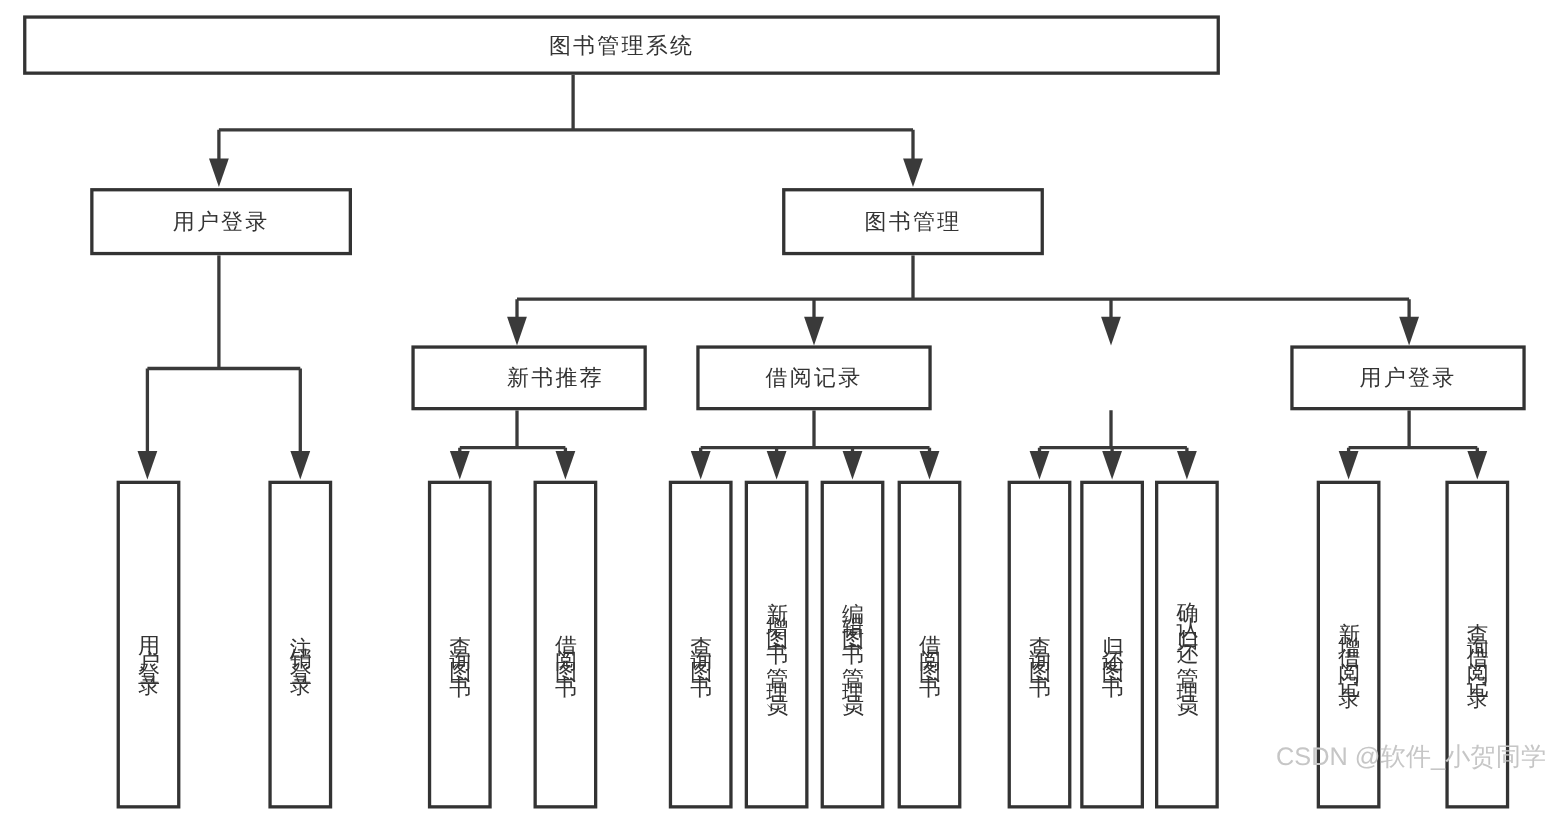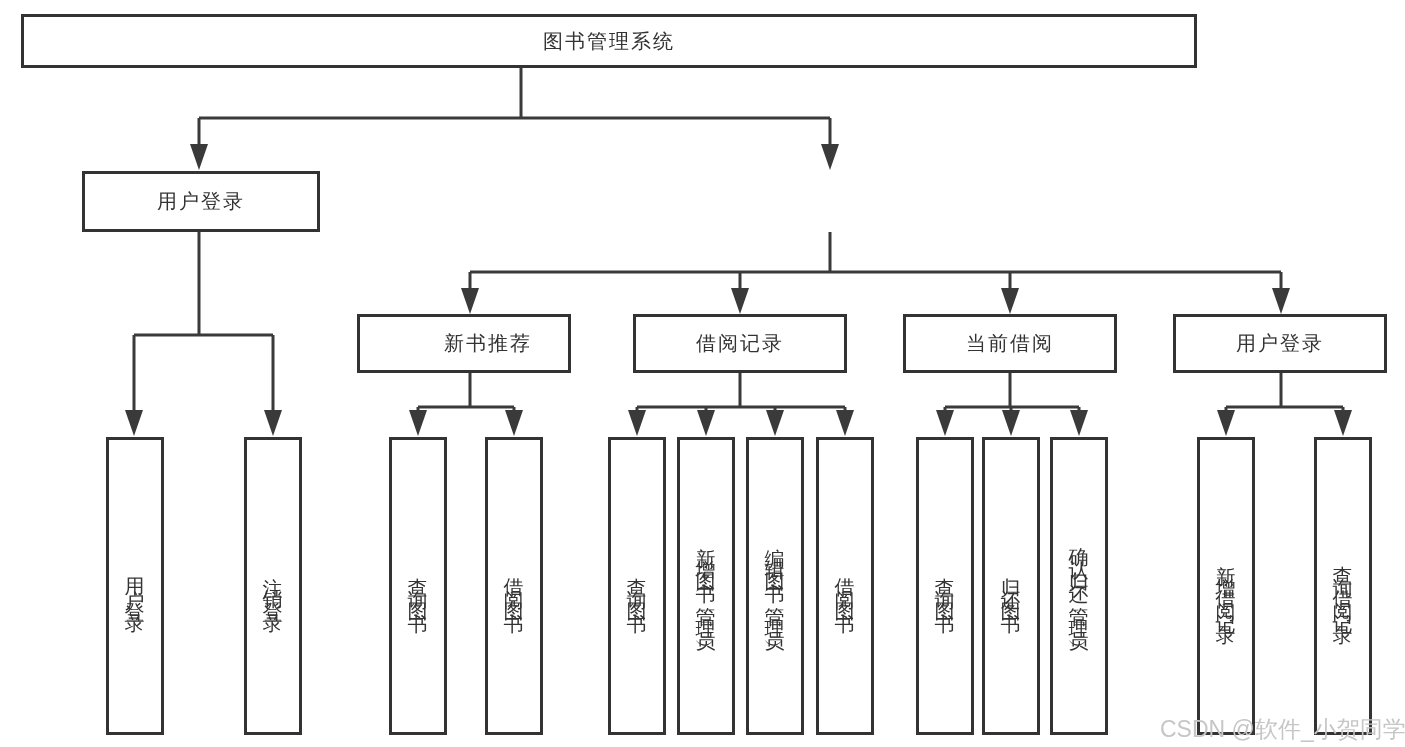--- a/index.html
+++ b/index.html
@@ -40,25 +40,25 @@
     border: 3px solid var(--color-border);
     color: var(--color-text);
     display: flex;
     align-items: center;
     justify-content: center;
     z-index: 2;
     font-size: 20px;
     letter-spacing: 2px;
   }
   .hnode { white-space: nowrap; }
-  .root-node  { left: 21px;  top: 14px;  width: 1176px; height: 54px; }
+  .root-node  { left: 21px;  top: 14px;  width: 1088px; height: 54px; }
   .l2-a { left: 82px;  top: 171px; width: 238px; height: 61px; }
   .l2-b { left: 711px; top: 171px; width: 238px; height: 61px; }
   .l3 { top: 314px; width: 214px; height: 59px; }
-  .l3-a { left: 357px; padding-left: 48px; }
+  .l3-a { left: 374px; padding-left: 48px; }
   .l3-b { left: 633px; }
   .l3-c { left: 903px; }
   .l3-d { left: 1173px; }
   .vnode {
     position: absolute;
     top: 437px;
     width: 58px;
     height: 298px;
     background: var(--color-background);
     border: 3px solid var(--color-border);
@@ -85,21 +85,21 @@
   .v7  { left: 746px; }
   .v8  { left: 816px; }
   .v9  { left: 916px; }
   .v10 { left: 982px; }
   .v11 { left: 1050px; }
   .v12 { left: 1197px; }
   .v13 { left: 1314px; }
   #watermark {
     position: absolute;
     left: 1160px;
-    top: 714px;
+    top: 672px;
     z-index: 5;
     font-size: 23px;
     color: var(--color-watermark);
     white-space: nowrap;
   }
 </style>
 </head>
 <body>
 
 <div id="stage">
@@ -143,24 +143,24 @@
     <g>
       <path d="M1281 373 V407 M1226 407 H1343 M1226 407 V414 M1343 407 V414"></path>
       <polygon points="1217,410 1235,410 1226,436"></polygon>
       <polygon points="1334,410 1352,410 1343,436"></polygon>
     </g>
   </svg>
 
   <div class="node hnode root-node">图书管理系统</div>
 
   <div class="node hnode l2-a">用户登录</div>
+  <div class="node hnode l2-b">图书管理</div>
 
   <div class="node hnode l3 l3-a">新书推荐</div>
   <div class="node hnode l3 l3-b">借阅记录</div>
-  <div class="node hnode l3 l3-c">当前借阅</div>
   <div class="node hnode l3 l3-d">用户登录</div>
 
   <div class="vnode v1">
     <span>用户登录</span>
   </div>
   <div class="vnode v2">
     <span>注销登录</span>
   </div>
 
   <div class="vnode v3">

